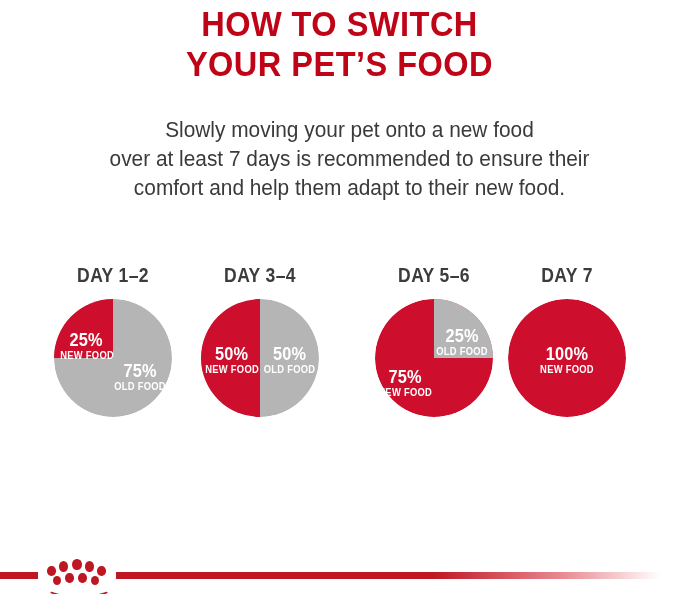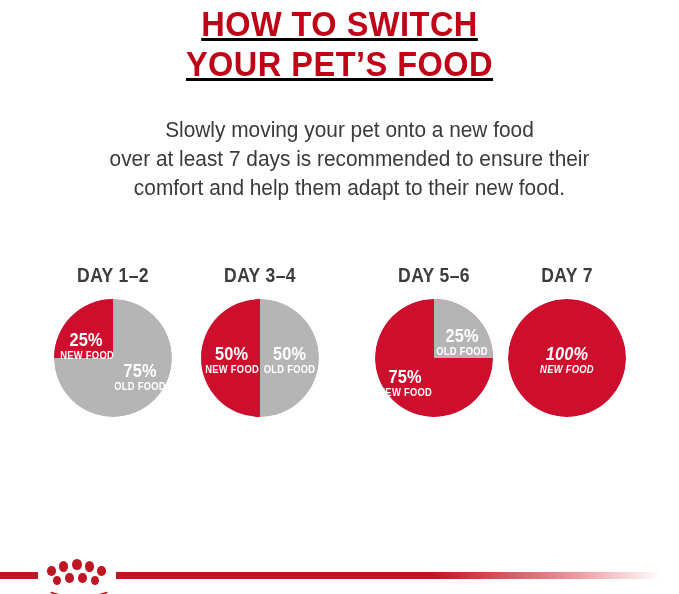--- a/index.html
+++ b/index.html
@@ -17,21 +17,20 @@
     -webkit-font-smoothing: antialiased;
   }
 
   
   .title-block {
     position: absolute;
     top: 4px;
     left: 0;
     width: 679px;
     text-align: center;
-    text-decoration: underline;
   }
   .title-line {
     color: #C00418;
     font-family: "Liberation Sans", sans-serif;
     font-weight: bold;
     font-size: 35px;
     line-height: 40px;
     letter-spacing: 0.5px;
     transform: scaleX(0.93);
     transform-origin: center center;
@@ -271,21 +270,21 @@
       </div>
     </div>
   </div>
 
   <div class="pie-cell" style="left:567px;">
     <div class="day-label">DAY 7</div>
     <div class="pie-wrap">
       <div class="pie-disc">
         <div class="pie-base" style="background:#CE0E2D;"></div>
       </div>
-      <div class="seg-label" style="left:29px; top:45px; width:60px;font-style:italic;">
+      <div class="seg-label" style="left:29px; top:45px; width:60px;">
         <span class="seg-pct seg-white">100%</span>
         <span class="seg-name seg-white">NEW FOOD</span>
       </div>
     </div>
   </div>
 
 </div>
 
 <div class="footer">
   <div class="bar-left"></div>

